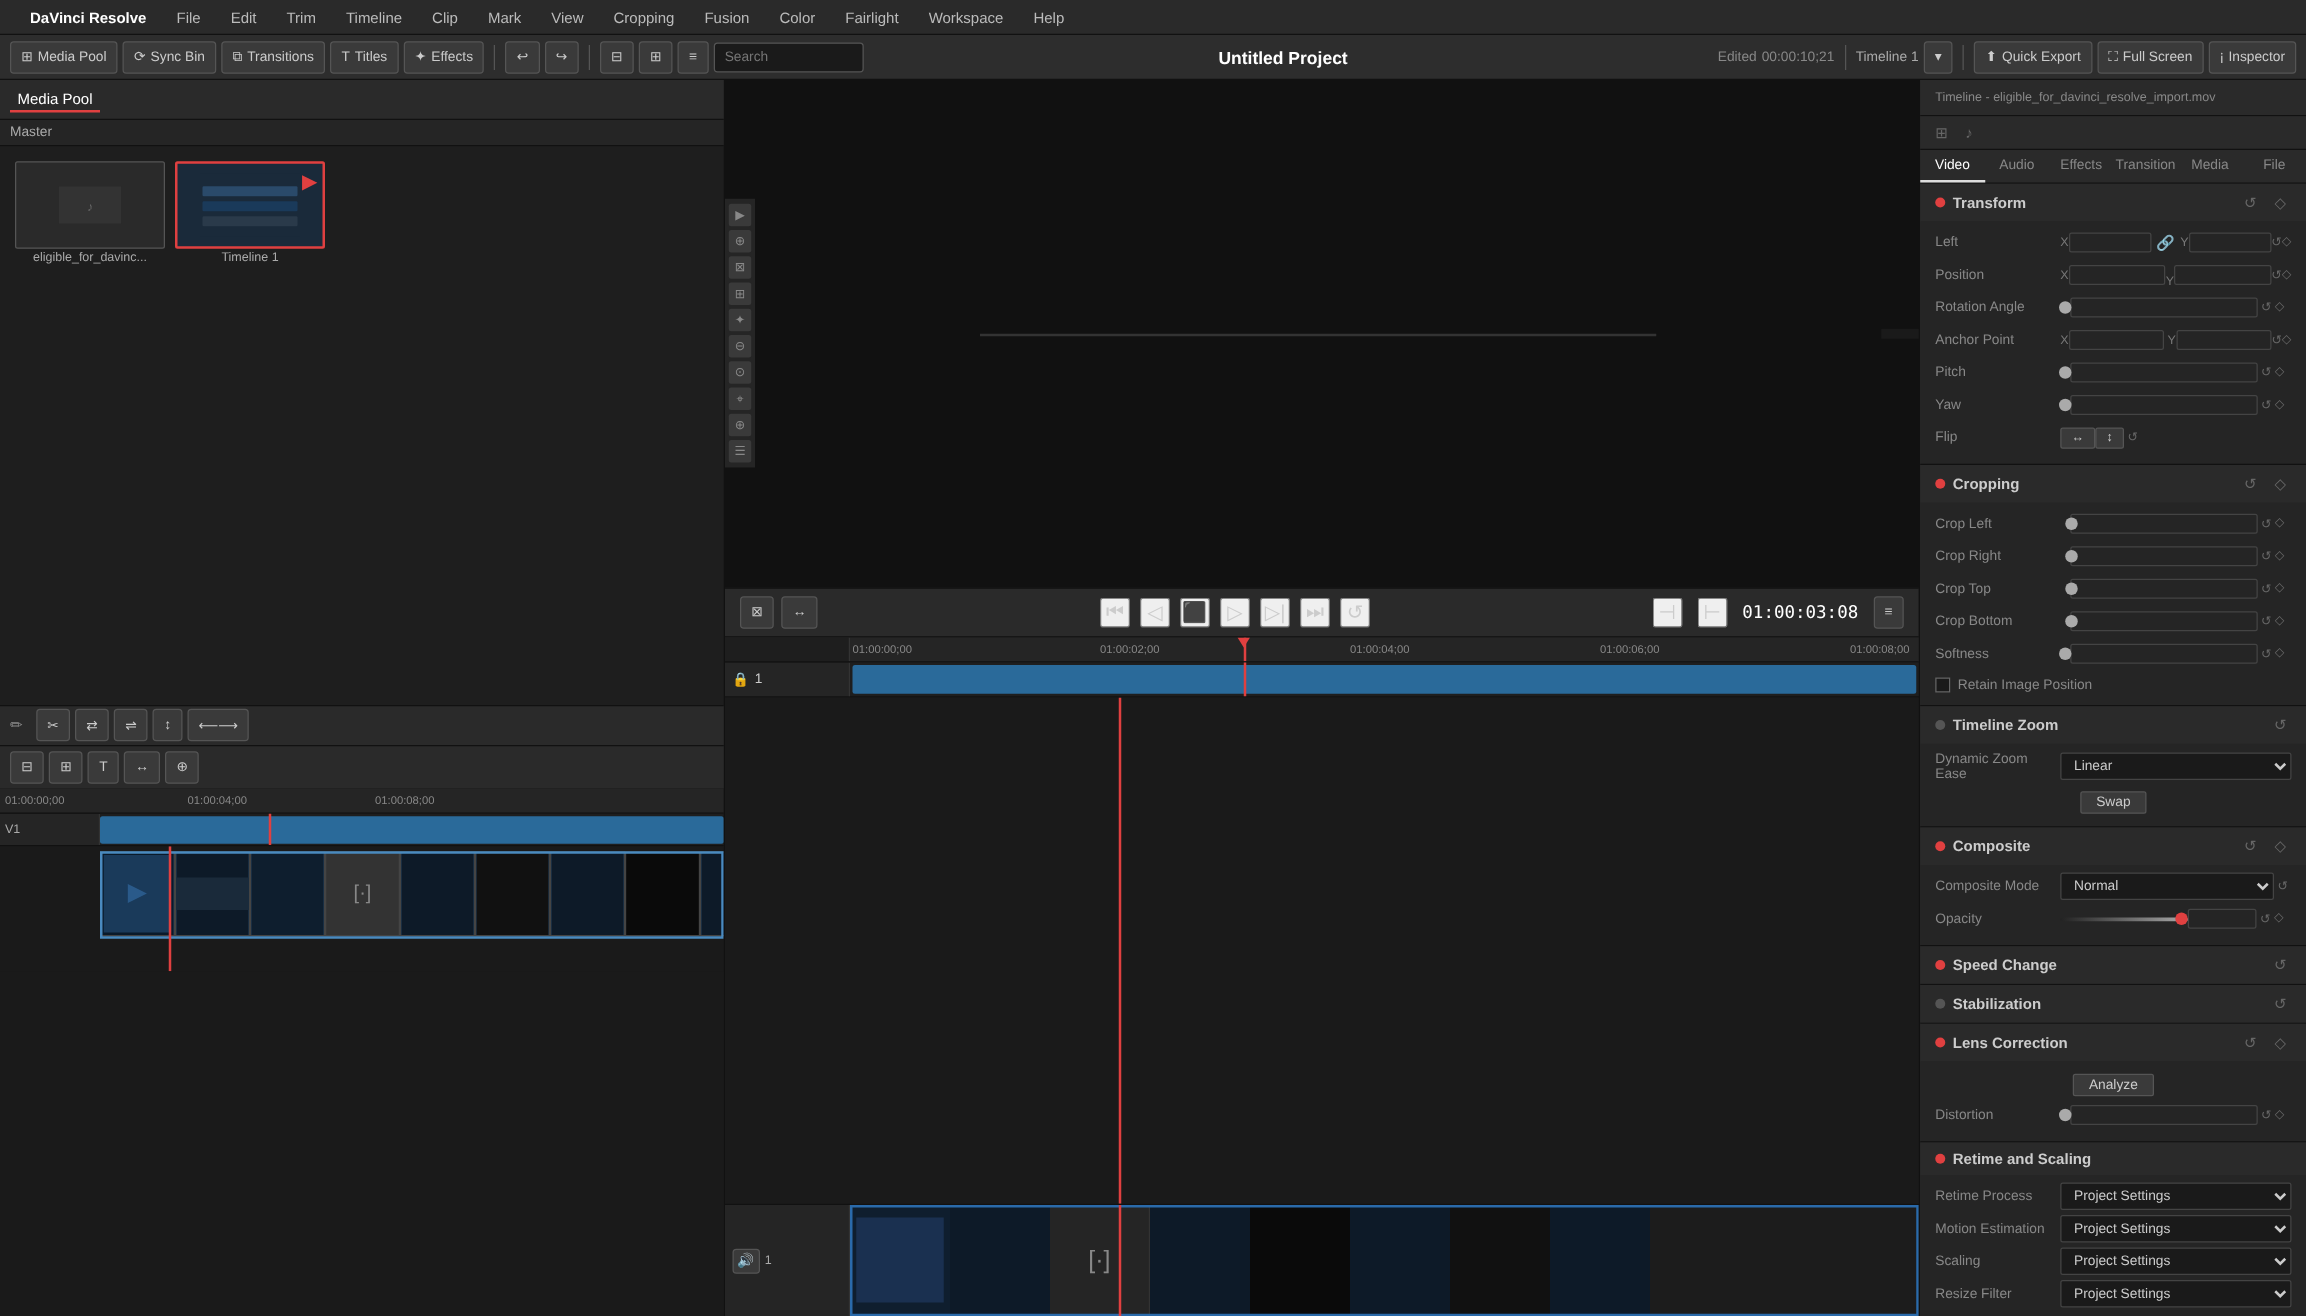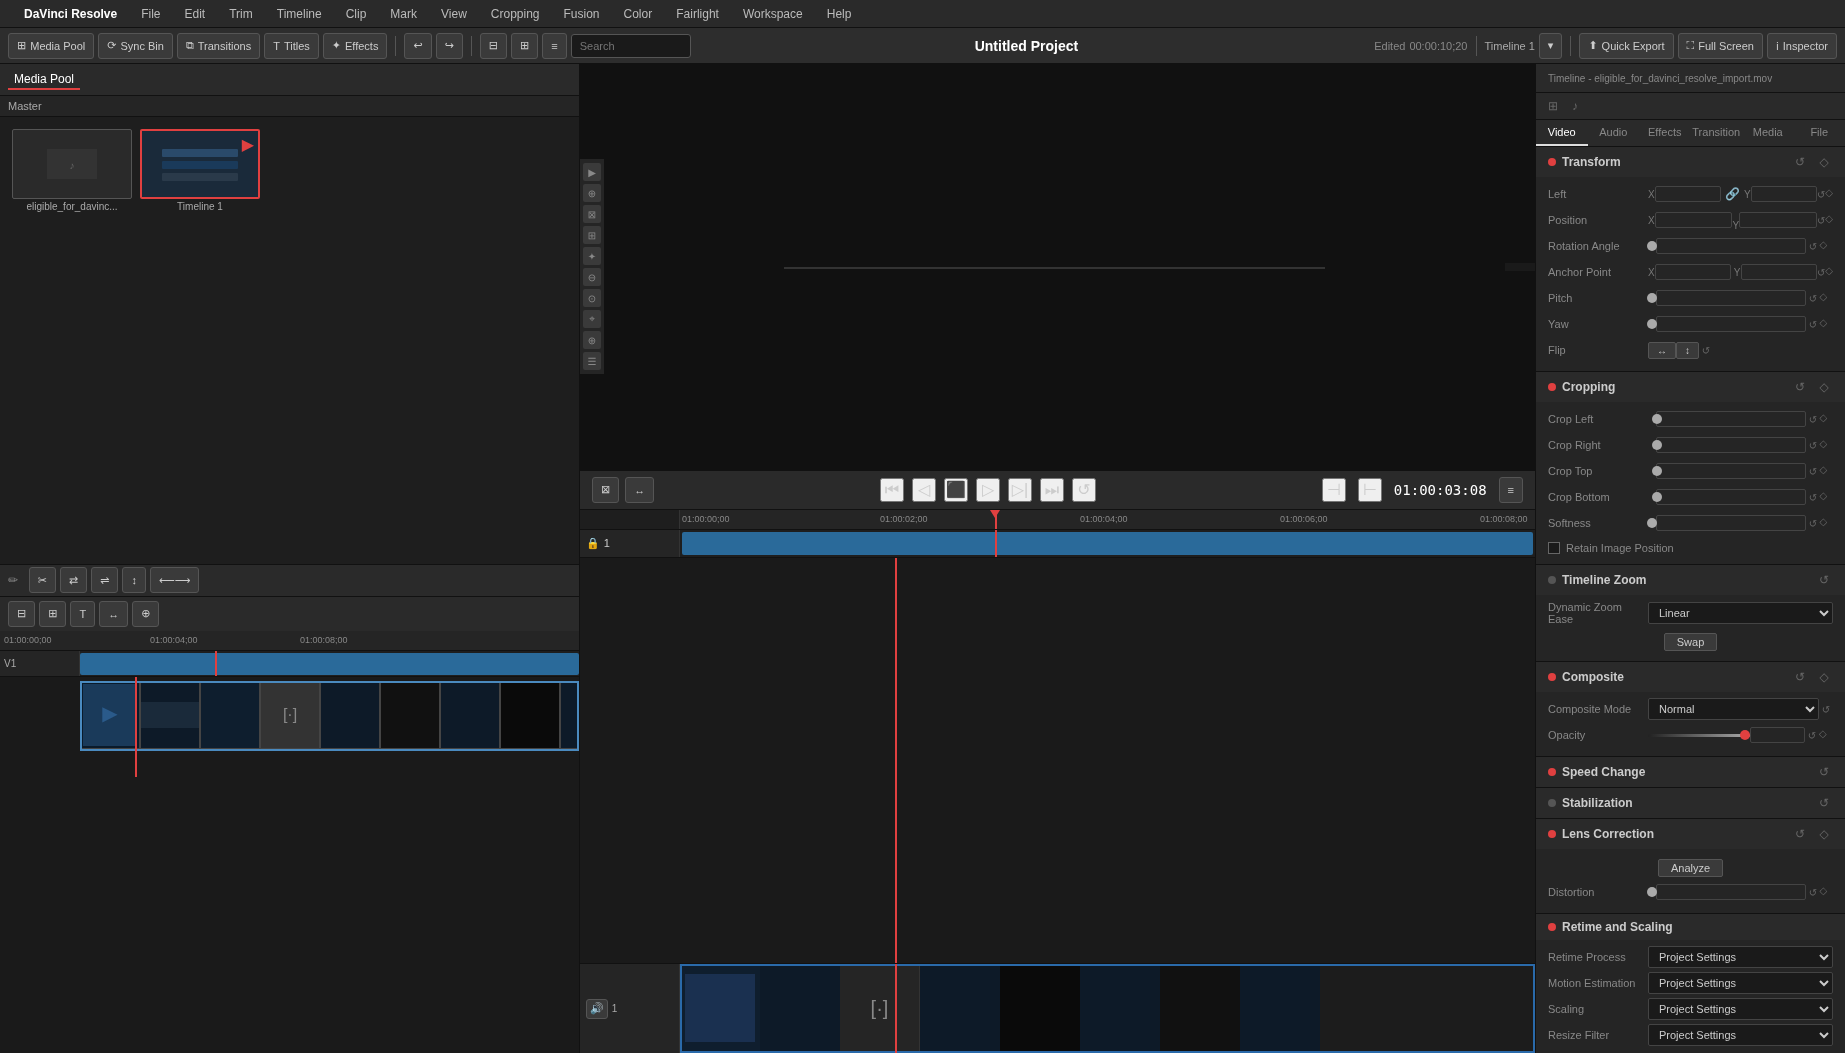--- a/index.html
+++ b/index.html
@@ -142,21 +142,21 @@
   <button class="toolbar-btn">⊟</button>
   <button class="toolbar-btn">⊞</button>
   <button class="toolbar-btn">≡</button>
   <input class="toolbar-search" type="text" placeholder="Search" style="">
 
   <div style="flex:1; text-align:center; display:flex; align-items:center; justify-content:center; gap:8px;">
     <span class="project-title">Untitled Project</span>
     <span class="project-edited">Edited</span>
   </div>
 
-  <span style="color:#888; font-size:11px;">00:00:10;20</span>
+  <span style="color:#888; font-size:11px;">00:00:10;21</span>
   <div class="toolbar-sep"></div>
   <span style="color:#aaa; font-size:11px;">Timeline 1</span>
   <button class="toolbar-btn">▾</button>
   <div class="toolbar-sep"></div>
   <button class="toolbar-btn">
     <span>⬆</span>
     <span>Quick Export</span>
   </button>
   <button class="toolbar-btn">
     <span>⛶</span>

